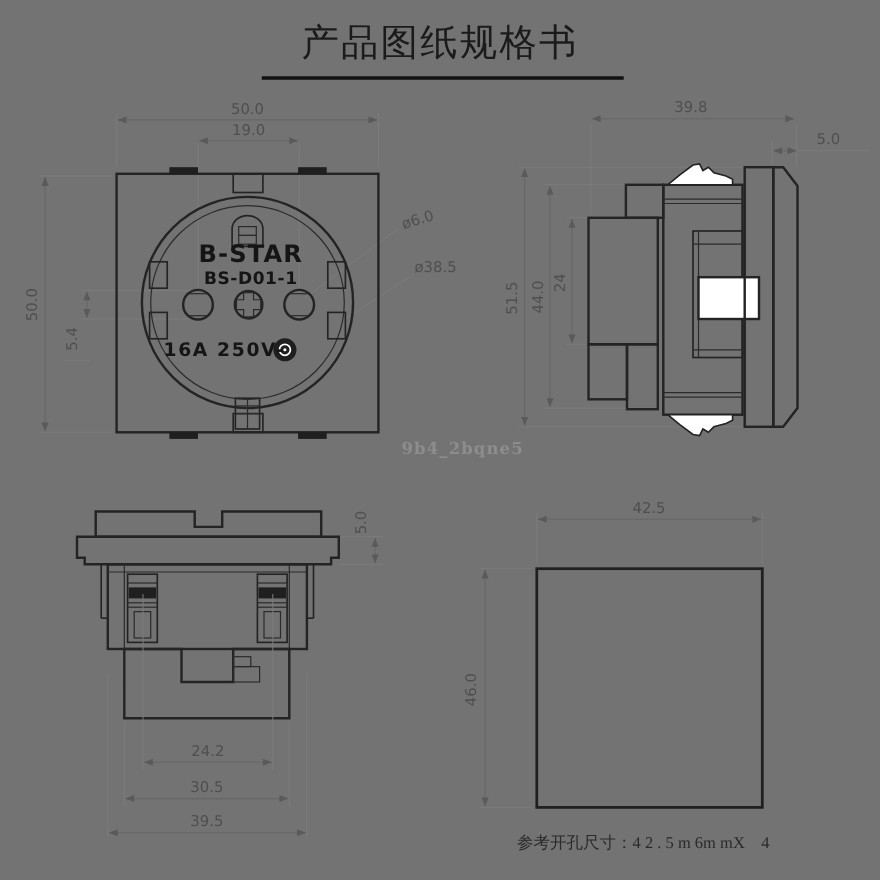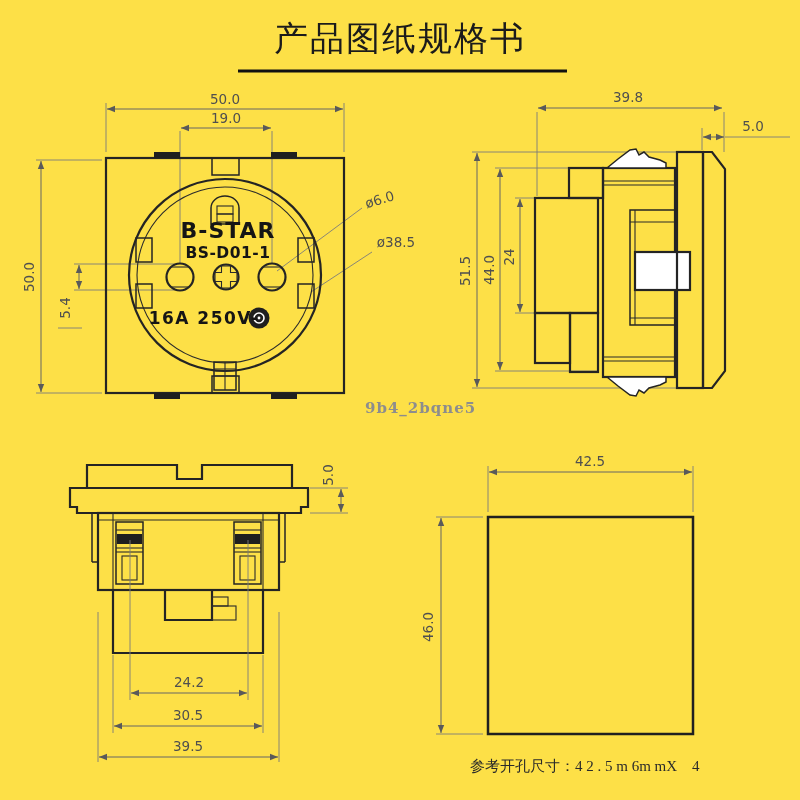--- a/index.html
+++ b/index.html
@@ -1,16 +1,16 @@
 <!DOCTYPE html>
 <html><head>
 <meta charset="utf-8">
 <style>
   html,body{margin:0;padding:0;background:#ffffff;}
-  .page{position:relative;width:800px;height:800px;background:#fde047;overflow:hidden;
+  .page{position:relative;width:800px;height:800px;background:#737373;overflow:hidden;
         font-family:"DejaVu Sans","Liberation Sans",sans-serif;}
   svg{position:absolute;left:0;top:0;}
   
   .o  {fill:none;stroke:#242424;stroke-width:2.2;stroke-linejoin:miter;}
   .o1 {fill:none;stroke:#242424;stroke-width:1.5;}
   .o2 {fill:none;stroke:#2b2b2b;stroke-width:1.1;}
   .wf {fill:#ffffff;}
   .blk{fill:#1f1f1f;stroke:none;}
   .dim{fill:none;stroke:#666666;stroke-width:1;}
   .ext{fill:none;stroke:#7c7c7c;stroke-width:0.9;}

